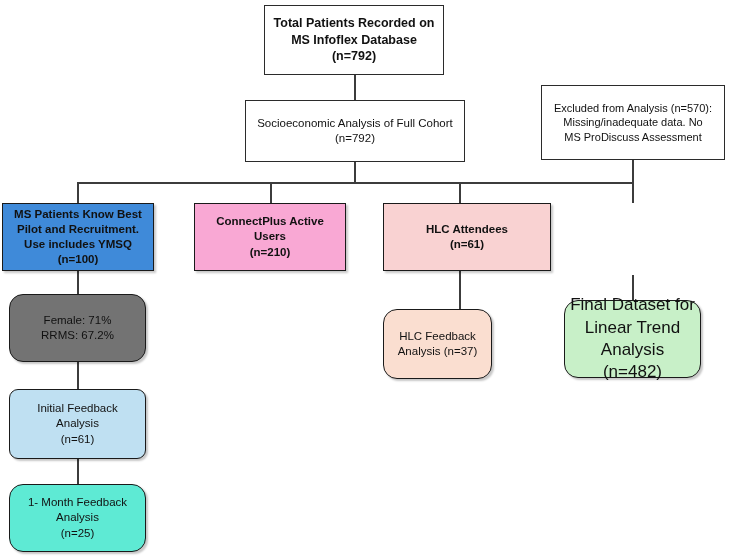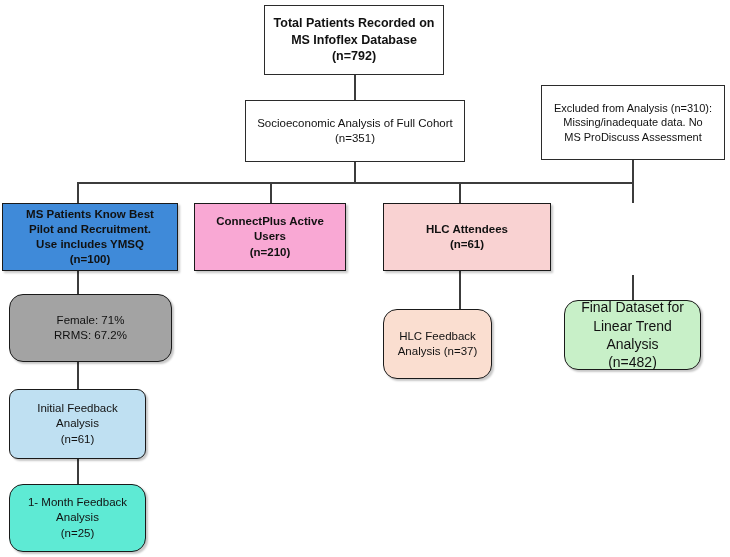--- a/index.html
+++ b/index.html
@@ -73,50 +73,50 @@
 
   <div class="conn v" style="left:459px; top:271px; height:38px;"></div>
 
   <div class="conn v" style="left:632px; top:275px; height:25px;"></div>
 
   <div class="node plain bold" style="left:264px; top:5px; width:180px; height:70px; font-size:12.5px;">Total Patients Recorded on
 MS Infoflex Database
 (n=792)</div>
 
   <div class="node plain" style="left:245px; top:100px; width:220px; height:62px; font-size:11.5px;">Socioeconomic Analysis of Full Cohort
-(n=351)</div>
+(n=792)</div>
 
-  <div class="node plain" style="left:541px; top:85px; width:184px; height:75px; font-size:11px;">Excluded from Analysis (n=310):
+  <div class="node plain" style="left:541px; top:85px; width:184px; height:75px; font-size:11px;">Excluded from Analysis (n=570):
 Missing/inadequate data. No
 MS ProDiscuss Assessment</div>
 
-  <div class="node bold sh" style="left:2px; top:203px; width:176px; height:68px; background:#3f8ad9; font-size:11.5px;">MS Patients Know Best
+  <div class="node bold sh" style="left:2px; top:203px; width:152px; height:68px; background:#3f8ad9; font-size:11.5px;">MS Patients Know Best
 Pilot and Recruitment.
 Use includes YMSQ
 (n=100)</div>
 
   <div class="node bold sh" style="left:194px; top:203px; width:152px; height:68px; background:#f9a8d4; font-size:11.5px;">ConnectPlus Active
 Users
 (n=210)</div>
 
   <div class="node bold sh" style="left:383px; top:203px; width:168px; height:68px; background:#f9d2d2; font-size:11.5px;">HLC Attendees
 (n=61)</div>
 
 
-  <div class="node round sh" style="left:9px; top:294px; width:163px; height:68px; background:#a3a3a3; font-size:11.5px;">Female: 71%
+  <div class="node round sh" style="left:9px; top:294px; width:137px; height:68px; background:#737373; font-size:11.5px;">Female: 71%
 RRMS: 67.2%</div>
 
   <div class="node round sh" style="left:9px; top:389px; width:137px; height:70px; background:#bfe0f2; font-size:11.5px;border-radius:9px;">Initial Feedback
 Analysis
 (n=61)</div>
 
   <div class="node round sh" style="left:9px; top:484px; width:137px; height:68px; background:#5eead4; font-size:11.5px;">1- Month Feedback
 Analysis
 (n=25)</div>
 
   <div class="node round sh" style="left:383px; top:309px; width:109px; height:70px; background:#faded0; font-size:11.5px;">HLC Feedback
 Analysis (n=37)</div>
 
-  <div class="node round sh" style="left:564px; top:300px; width:137px; height:70px; background:#c8f0c8; font-size:14px;">Final Dataset for
+  <div class="node round sh" style="left:564px; top:300px; width:137px; height:78px; background:#c8f0c8; font-size:17px;">Final Dataset for
 Linear Trend Analysis
 (n=482)</div>
 
 </div>
 
 </body></html>

